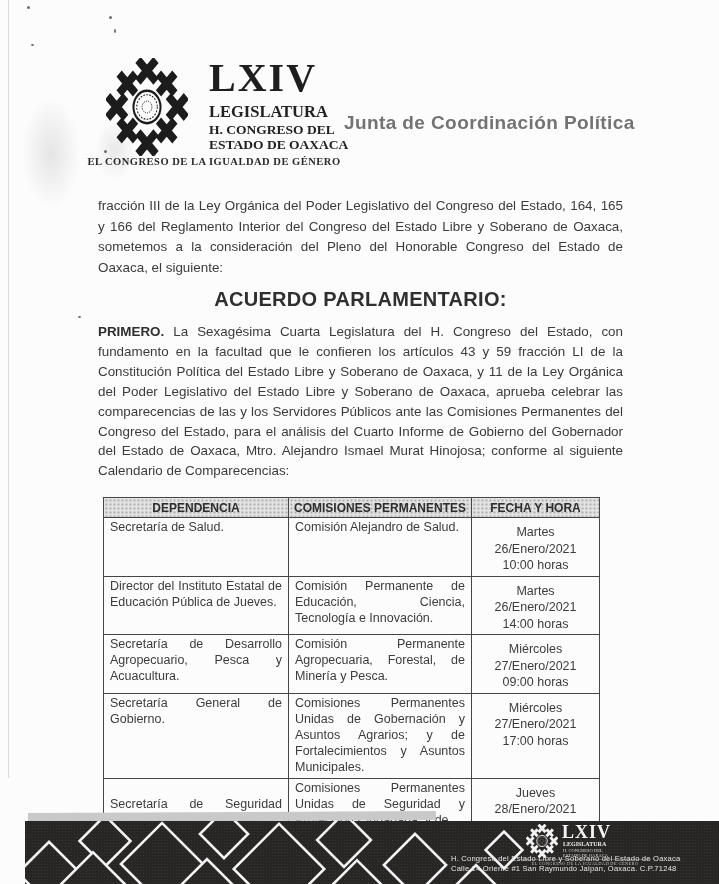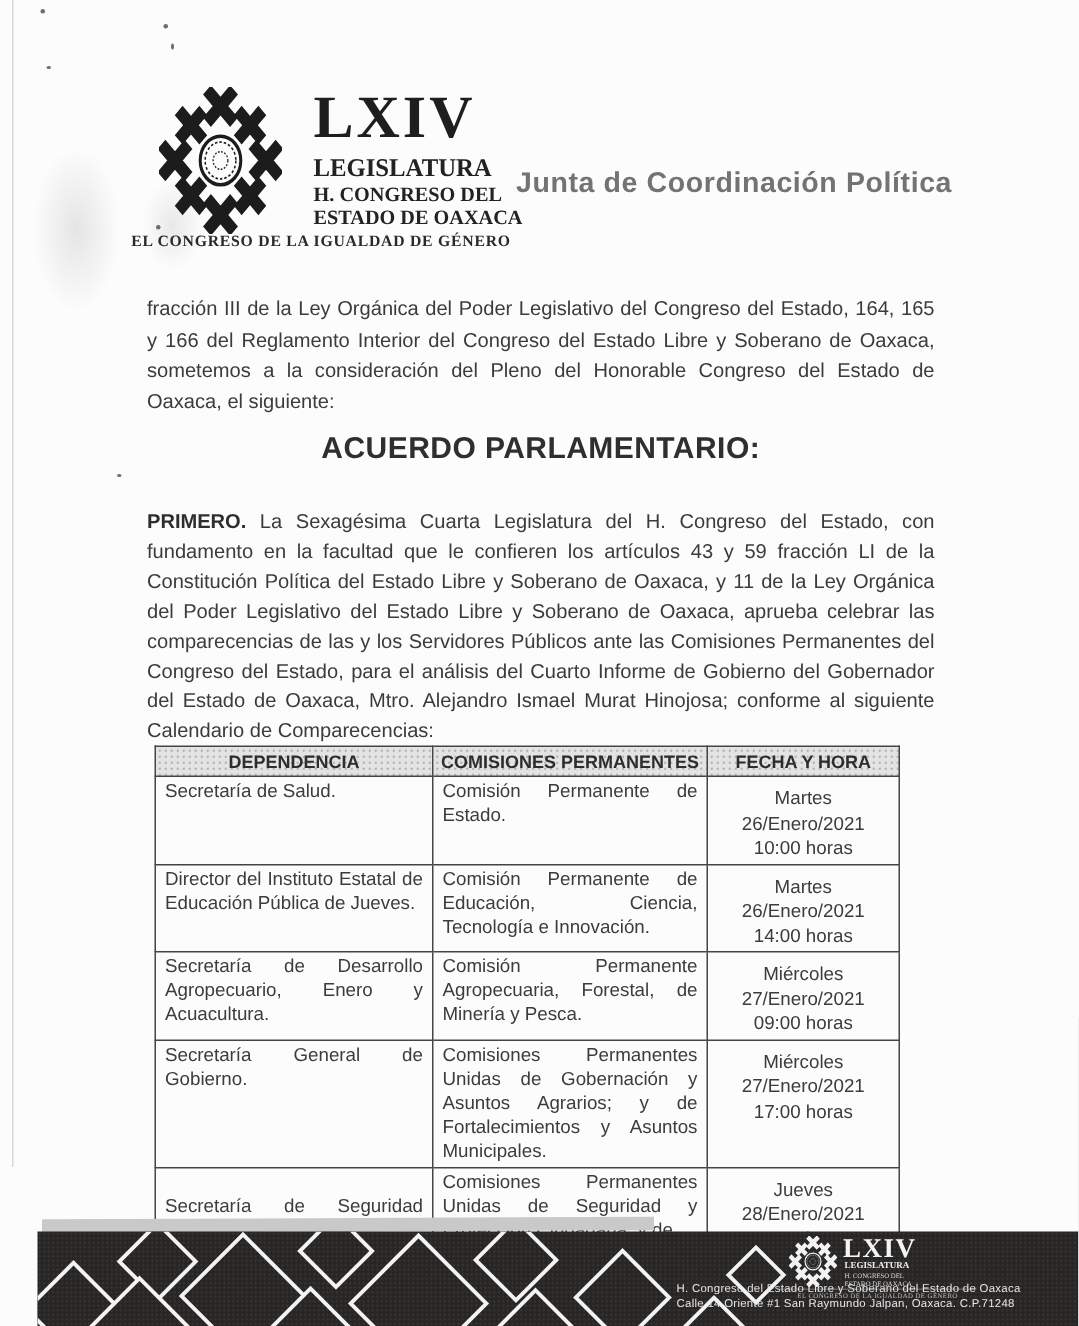--- a/index.html
+++ b/index.html
@@ -51,21 +51,21 @@
     position:absolute;left:344px;top:112px;width:300px;
     font-size:19px;font-weight:bold;letter-spacing:.4px;color:#737373;
     white-space:nowrap;
   }
   
   .para{
     position:absolute;left:98px;width:525px;
     font-size:13.4px;line-height:20.6px;text-align:justify;color:#3b3b3b;
   }
   #para1{top:196px;}
-  #primero{top:338px;line-height:19.9px;}
+  #primero{top:322px;line-height:19.9px;}
   #primero b{color:#2e2e2e;}
   .section-heading{
     position:absolute;left:98px;top:288px;width:525px;text-align:center;
     font-size:20px;font-weight:bold;letter-spacing:.3px;color:#2f2f2f;
   }
   
   #tablewrap{position:absolute;left:103px;top:497px;width:496px;}
   table{border-collapse:collapse;width:496px;table-layout:fixed;}
   col.c1{width:185px}col.c2{width:183px}col.c3{width:128px}
   th,td{border:1.6px solid #454545;}
@@ -190,38 +190,38 @@
       <thead>
         <tr>
             <th>DEPENDENCIA</th>
             <th>COMISIONES PERMANENTES</th>
             <th>FECHA Y HORA</th>
           </tr>
       </thead>
       <tbody>
           <tr>
             <td class="cell-dep">Secretaría de Salud.</td>
-            <td class="cell-com">Comisión Permanente de Estado.</td>
+            <td class="cell-com">Comisión Alejandro de Salud.</td>
             <td class="cell-fecha">
               <div>Martes</div>
               <div>26/Enero/2021</div>
               <div>10:00 horas</div>
             </td>
           </tr>
           <tr>
             <td class="cell-dep">Director del  Instituto Estatal de Educación Pública de Jueves.</td>
             <td class="cell-com">Comisión Permanente de Educación, Ciencia, Tecnología e Innovación.</td>
             <td class="cell-fecha">
               <div>Martes</div>
               <div>26/Enero/2021</div>
               <div>14:00 horas</div>
             </td>
           </tr>
           <tr>
-            <td class="cell-dep">Secretaría de Desarrollo Agropecuario, Enero y Acuacultura.</td>
+            <td class="cell-dep">Secretaría de Desarrollo Agropecuario, Pesca y Acuacultura.</td>
             <td class="cell-com">Comisión Permanente Agropecuaria, Forestal, de Minería y Pesca.</td>
             <td class="cell-fecha">
               <div>Miércoles</div>
               <div>27/Enero/2021</div>
               <div>09:00 horas</div>
             </td>
           </tr>
           <tr>
             <td class="cell-dep">Secretaría General de Gobierno.</td>
             <td class="cell-com">Comisiones Permanentes Unidas de Gobernación y Asuntos Agrarios; y de Fortalecimientos y Asuntos Municipales.</td>

